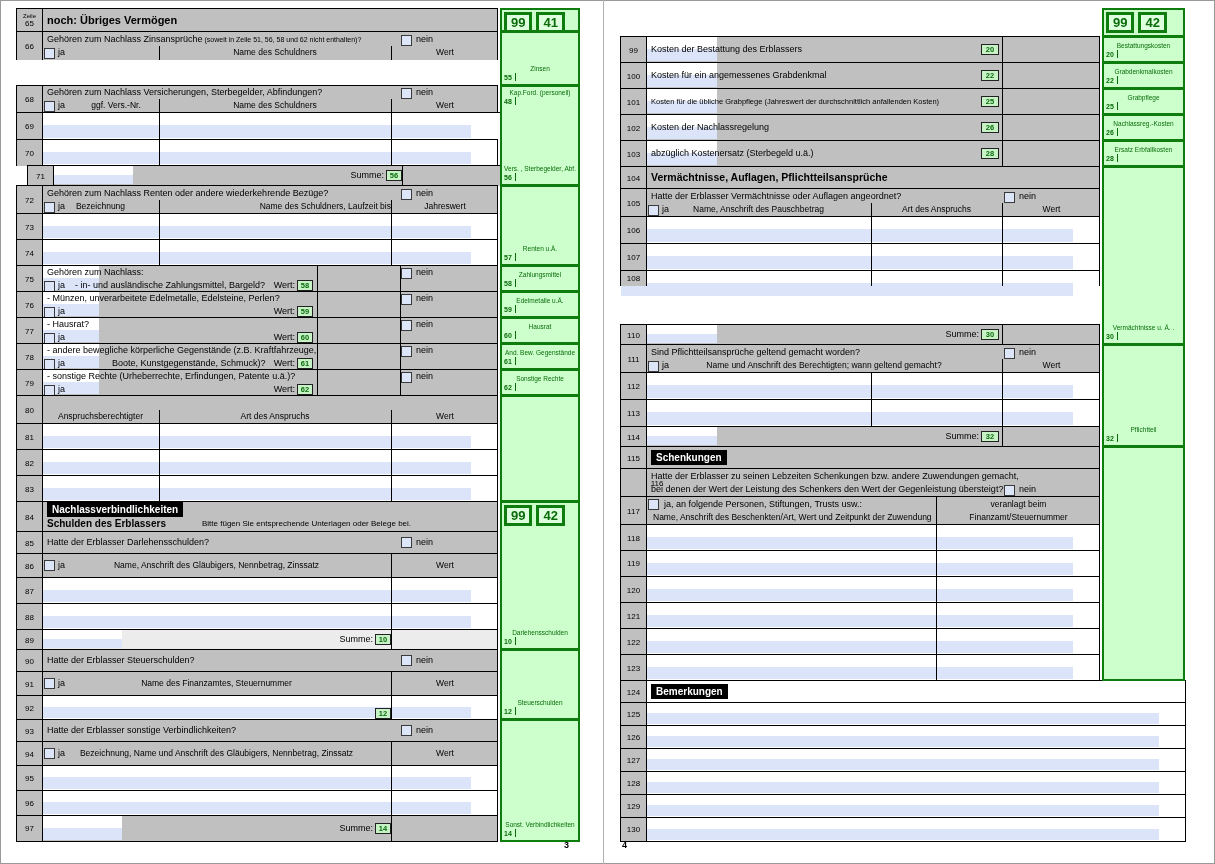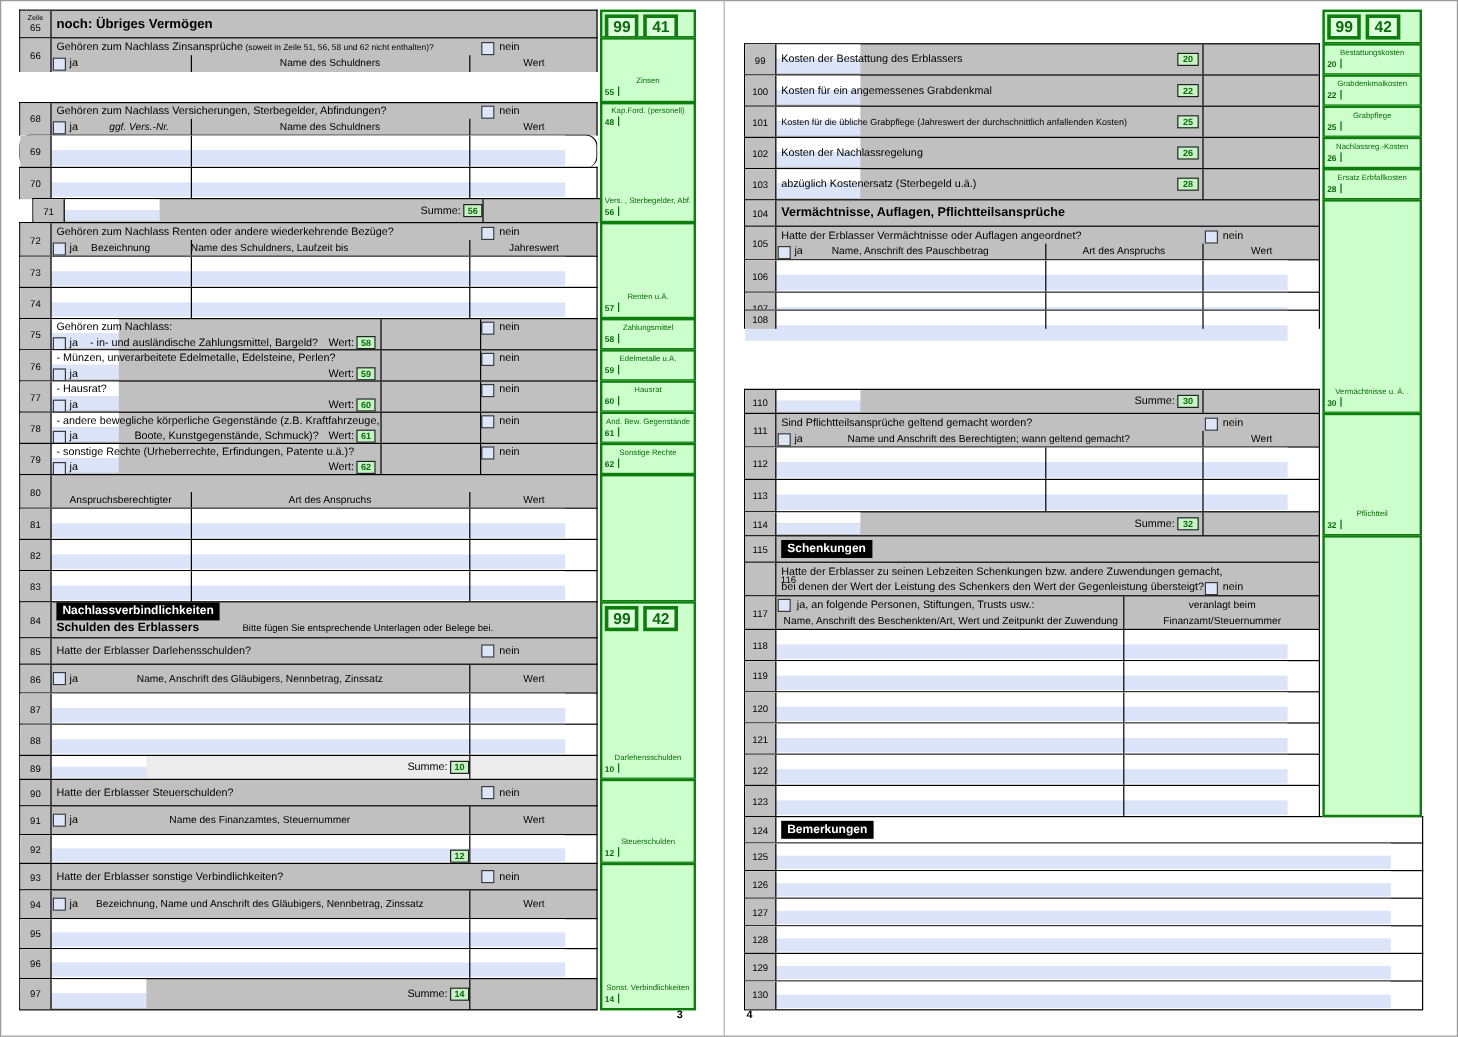--- a/index.html
+++ b/index.html
@@ -62,27 +62,27 @@
     </div>
     <div class="row gray" style="left: 0px; top: 77px; width: 482px; height: 28px;">
       <div class="zeile" style="width: 25px;">
         <div style="position: static;">68</div>
       </div>
       <div class="lbl" style="left: 30px; top: 0px; height: 13px; line-height: 13px;"><span>Gehören zum Nachlass Versicherungen, Sterbegelder, Abfindungen?</span></div>
       <div class="cb" style="left: 384px; top: 2px;"></div>
       <div class="lbl" style="left: 399px; top: 0px; height: 13px; line-height: 13px;">nein</div>
       <div class="cb" style="left: 27px; top: 15px;"></div>
       <div class="lbl" style="left: 41px; top: 13px; height: 13px; line-height: 13px;">ja</div>
-      <div class="lbl" style="left: 56px; top: 13px; width: 86px; height: 13px; line-height: 13px; text-align: center; font-size: 8.5px; overflow: hidden; font-style: italic;">ggf. Vers.-Nr.</div>
+      <div class="lbl" style="left: 56px; top: 13px; width: 86px; height: 13px; line-height: 13px; text-align: center; font-size: 8.5px; overflow: hidden;">ggf. Vers.-Nr.</div>
       <div class="lbl" style="left: 142px; top: 13px; width: 232px; height: 13px; line-height: 13px; text-align: center; font-size: 8.5px; overflow: hidden;">Name des Schuldners</div>
       <div class="lbl" style="left: 374px; top: 13px; width: 108px; height: 13px; line-height: 13px; text-align: center; font-size: 8.5px; overflow: hidden;">Wert</div>
       <div class="vdiv" style="left: 142px; top: 13px; bottom: 0px;"></div>
       <div class="vdiv" style="left: 374px; top: 13px; bottom: 0px;"></div>
     </div>
-    <div class="row" style="left: 0px; top: 104px; width: 482px; height: 28px; border-radius: 10px;">
+    <div class="row" style="left: 0px; top: 104px; width: 562px; height: 28px;">
       <div class="zeile" style="width: 25px;">
         <div style="position: static;">69</div>
       </div>
       <div class="white" style="left: 26px; top: 1px; width: 454px; height: 12px;"></div>
       <div class="blue" style="left: 26px; top: 13px; width: 454px; height: 13px;"></div>
       <div class="vdiv" style="left: 142px; top: 0px; bottom: 0px;"></div>
       <div class="vdiv" style="left: 374px; top: 0px; bottom: 0px;"></div>
     </div>
     <div class="row" style="left: 0px; top: 131px; width: 482px; height: 27px;">
       <div class="zeile" style="width: 25px;">
@@ -106,21 +106,21 @@
     <div class="row gray" style="left: 0px; top: 177px; width: 482px; height: 29px;">
       <div class="zeile" style="width: 25px;">
         <div style="position: static;">72</div>
       </div>
       <div class="lbl" style="left: 30px; top: 0px; height: 14px; line-height: 14px;"><span>Gehören zum Nachlass Renten oder andere wiederkehrende Bezüge?</span></div>
       <div class="cb" style="left: 384px; top: 3px;"></div>
       <div class="lbl" style="left: 399px; top: 0px; height: 14px; line-height: 14px;">nein</div>
       <div class="cb" style="left: 27px; top: 16px;"></div>
       <div class="lbl" style="left: 41px; top: 14px; height: 13px; line-height: 13px;">ja</div>
       <div class="lbl" style="left: 25px; top: 14px; width: 117px; height: 13px; line-height: 13px; text-align: center; font-size: 8.5px; overflow: hidden;">Bezeichnung</div>
-      <div class="lbl" style="left: 142px; top: 14px; width: 232px; height: 13px; line-height: 13px; text-align: left; font-size: 8.5px; overflow: hidden;">Name des Schuldners, Laufzeit bis</div>
+      <div class="lbl" style="left: 142px; top: 14px; width: 232px; height: 13px; line-height: 13px; text-align: right; font-size: 8.5px; overflow: hidden;">Name des Schuldners, Laufzeit bis</div>
       <div class="lbl" style="left: 374px; top: 14px; width: 108px; height: 13px; line-height: 13px; text-align: center; font-size: 8.5px; overflow: hidden;">Jahreswert</div>
       <div class="vdiv" style="left: 142px; top: 14px; bottom: 0px;"></div>
       <div class="vdiv" style="left: 374px; top: 14px; bottom: 0px;"></div>
     </div>
     <div class="row" style="left: 0px; top: 205px; width: 482px; height: 27px;">
       <div class="zeile" style="width: 25px;">
         <div style="position: static;">73</div>
       </div>
       <div class="white" style="left: 26px; top: 1px; width: 454px; height: 12px;"></div>
       <div class="blue" style="left: 26px; top: 13px; width: 454px; height: 12px;"></div>
@@ -538,21 +538,21 @@
     </div>
     <div class="row" style="left: 0px; top: 235px; width: 480px; height: 28px;">
       <div class="zeile" style="width: 25px;">
         <div style="position: static;">107</div>
       </div>
       <div class="white" style="left: 26px; top: 1px; width: 452px; height: 12px;"></div>
       <div class="blue" style="left: 26px; top: 13px; width: 452px; height: 13px;"></div>
       <div class="vdiv" style="left: 250px; top: 0px; bottom: 0px;"></div>
       <div class="vdiv" style="left: 381px; top: 0px; bottom: 0px;"></div>
     </div>
-    <div class="row" style="left: 0px; top: 250px; width: 480px; height: 16px;">
+    <div class="row" style="left: 0px; top: 262px; width: 480px; height: 16px;">
       <div class="zeile" style="width: 25px;">
         <div style="position: static;">108</div>
       </div>
       <div class="white" style="left: 26px; top: 1px; width: 452px; height: 12px;"></div>
       <div class="blue" style="left: 26px; top: 13px; width: 452px; height: 13px;"></div>
       <div class="vdiv" style="left: 250px; top: 0px; bottom: 0px;"></div>
       <div class="vdiv" style="left: 381px; top: 0px; bottom: 0px;"></div>
     </div>
     <div class="row gray" style="left: 0px; top: 316px; width: 480px; height: 21px;">
       <div class="zeile" style="width: 25px;">

